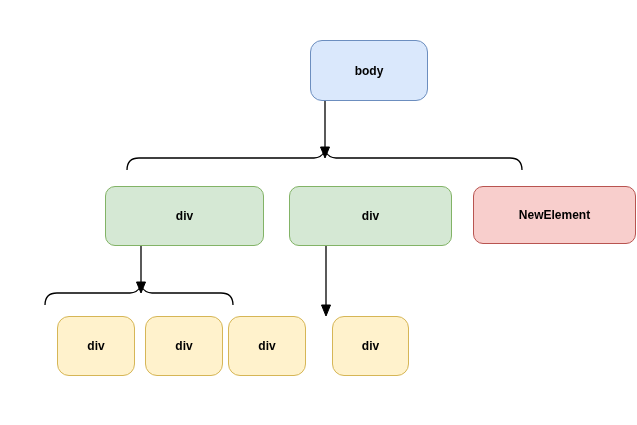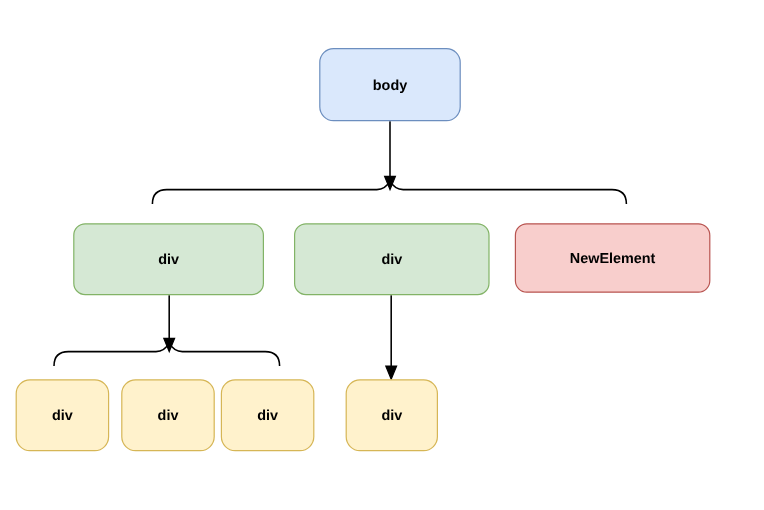--- a/index.html
+++ b/index.html
@@ -36,20 +36,21 @@
     position: absolute;
     box-sizing: border-box;
     border: 1px solid #999;
     display: flex;
     align-items: center;
     justify-content: center;
     font-size: 12px;
     font-weight: bold;
     color: var(--text, #000000);
     cursor: default;
+    margin-left: 44px;
   }
   .node--blue   { background: var(--blue-fill);   border-color: var(--blue-stroke);   border-radius: 12px; }
   .node--green  { background: var(--green-fill);  border-color: var(--green-stroke);  border-radius: 10px; }
   .node--red    { background: var(--red-fill);    border-color: var(--red-stroke);    border-radius: 10px; }
   .node--yellow { background: var(--yellow-fill); border-color: var(--yellow-stroke); border-radius: 12px; }
   .node-label { pointer-events: none; }
 </style>
 </head>
 <body>
 

